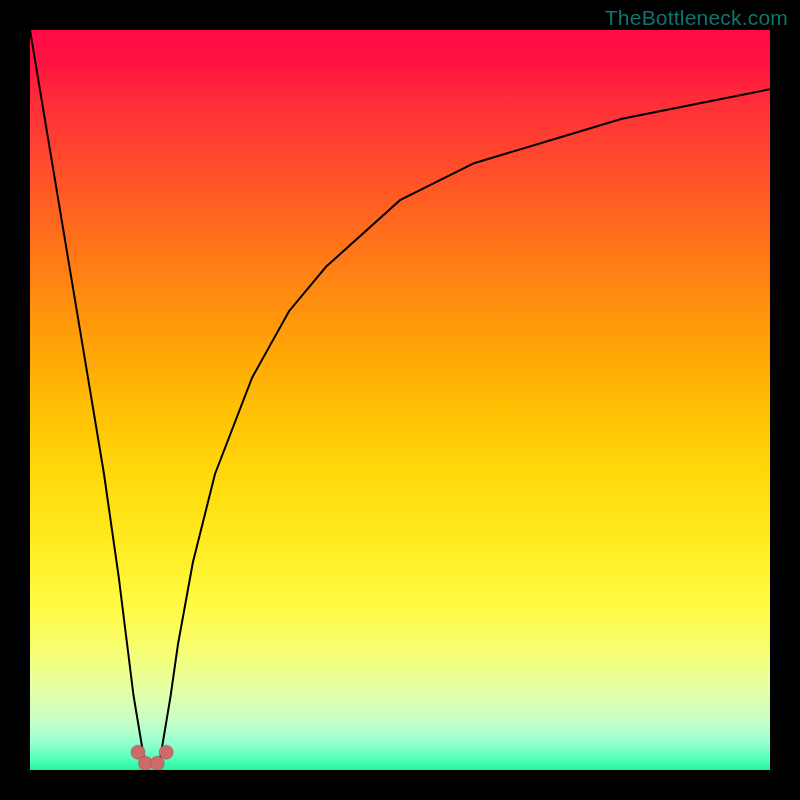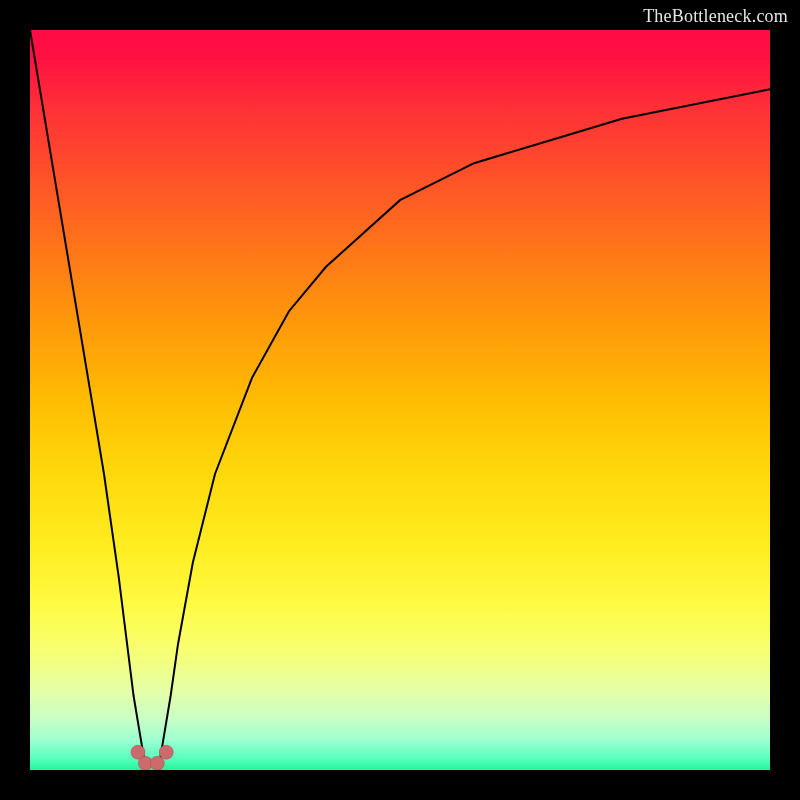--- a/index.html
+++ b/index.html
@@ -49,25 +49,24 @@
     position: absolute;
     left: 0;
     top: 0;
     width: 740px;
     height: 740px;
   }
   .watermark {
     position: absolute;
     top: 6px;
     right: 12px;
-    color: #e5e5e5;
-    font-size: 18px;
+    color: #0f766e;
+    font-size: 21px;
     letter-spacing: 0.2px;
     font-weight: 400;
-    font-family: Liberation Serif, serif;
   }
   .curve {
     fill: none;
     stroke: #000;
     stroke-width: 2;
   }
   .dot {
     fill: #cc6b6b;
     stroke: #a84d4d;
     stroke-width: 0.5;

